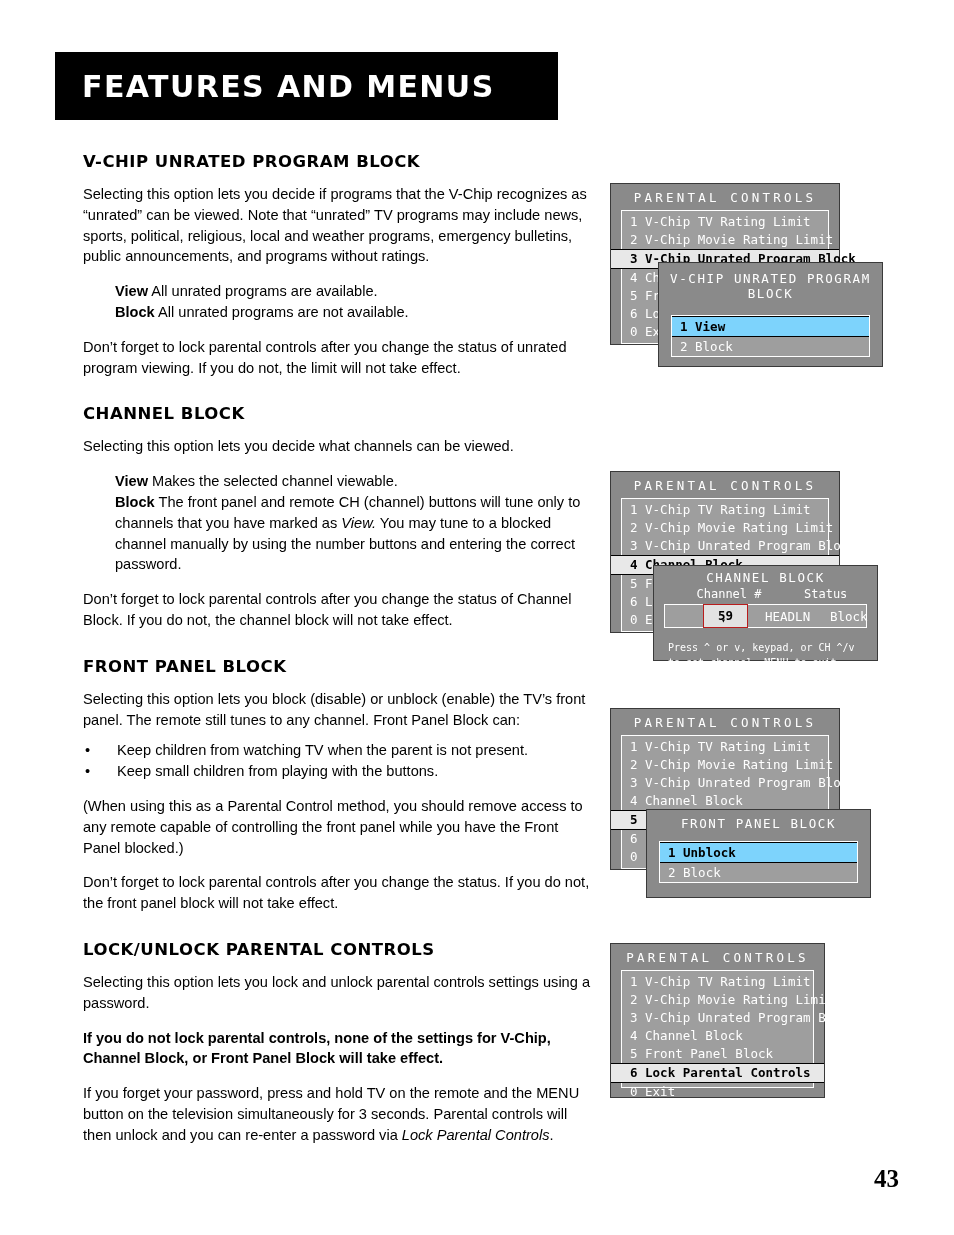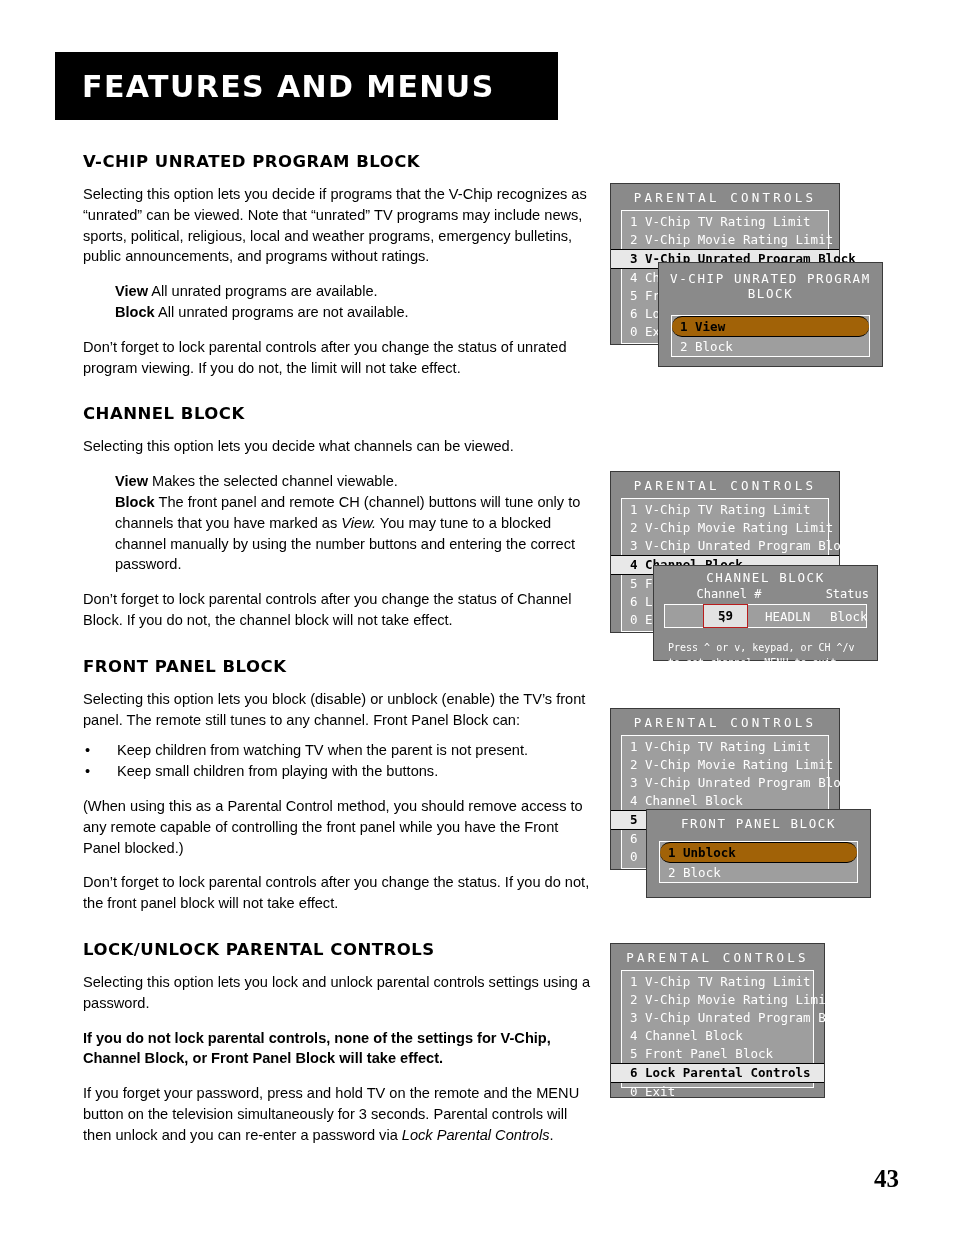--- a/index.html
+++ b/index.html
@@ -153,37 +153,36 @@
     border: 1px solid #ffffff;
   }
   .dlg-opt {
     color: #ffffff;
     font-size: 12.5px;
     line-height: 17px;
     padding: 1px 6px 1px 8px;
     white-space: nowrap;
   }
   .dlg-opt.sel {
-    background: #a16207;
+    background: #7dd3fc;
     color: #000000;
     font-weight: bold;
     border-top: 1px solid #000;
     border-bottom: 1px solid #000;
-    border-radius: 10px;
   }
 
   
   .cb-heads {
     display: flex;
     color: #ffffff;
     font-size: 12px;
     padding: 0 0 3px 0;
   }
   .cb-head-ch { width: 150px; text-align: center; }
-  .cb-head-st { flex: 1; text-align: right; padding-right: 8px;}
+  .cb-head-st { flex: 1; text-align: left; padding-right: 8px;}
   .cb-row {
     margin: 0 10px;
     background: #9e9e9e;
     border: 1px solid #ffffff;
     display: flex;
     align-items: center;
     height: 24px;
     position: relative;
   }
   .cb-chan-box {

